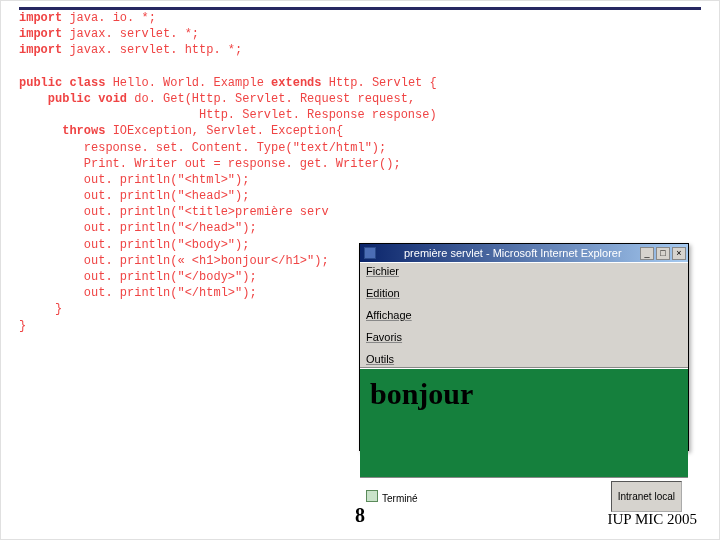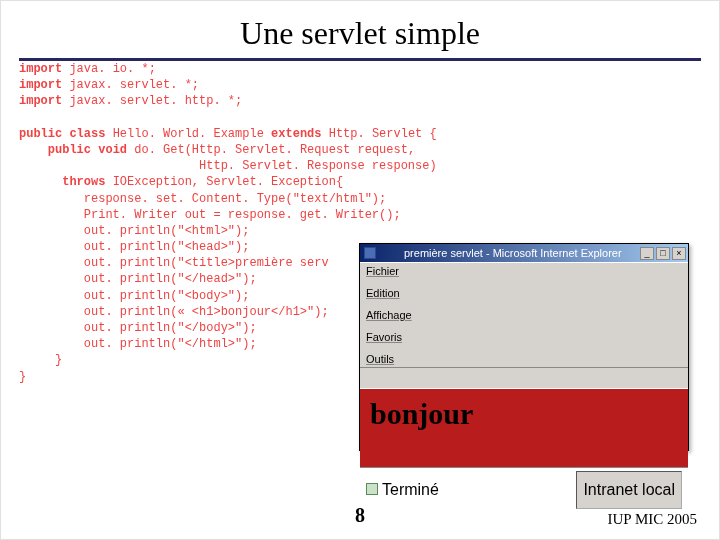--- a/index.html
+++ b/index.html
@@ -110,51 +110,47 @@
     flex:1; height:18px; background:#fff; border:1px inset #888;
     padding:1px 4px; color:#222; overflow:hidden; white-space:nowrap;
     font-size:10px;
   }
   .br-addr .go {
     width:42px;height:18px;border:1px outset #fff;background:#d6d3ce;
     font-size:10px;display:flex;align-items:center;justify-content:center;
     color:#000;
   }
   .br-body {
-    background:#b91c1c;
+    background:#15803d;
     border-top:1px solid #fff; border-bottom:1px solid #888;
-    height: 80px;
+    height: 110px;
     padding: 8px 10px;
     font-family: Georgia, "Times New Roman", serif;
-    margin-top: 20px;
   }
   .br-body h1 {
     margin:0; font-size:30px; font-weight:bold;
   }
   .br-status {
     display:flex; align-items:center; justify-content:space-between;
     padding:2px 6px;
-    font-size:16px;
+    font-size:10px;
     border-top:1px solid #fff;
   }
   .br-status .sicon {
     width:12px;height:12px;background:#c9e2c9;border:1px solid #5a8a5a;display:inline-block;margin-right:4px;
   }
   .br-status .zone {
     border:1px inset #aaa; padding:9px 6px; background:#d6d3ce;
   }
 </style>
 </head>
 <body>
 
 <div class="slide">
 
-  <div class="title-wrap">
-    <div class="title">Une servlet simple</div>
-  </div>
   <div class="title-underline"></div>
 
   <div class="code"><span class="kw">import</span><span> java. io. *;</span>
 <span class="kw">import</span><span> javax. servlet. *;</span>
 <span class="kw">import</span><span> javax. servlet. http. *;</span>
 
 <span class="kw">public</span> <span class="kw">class</span><span> Hello. World. Example </span><span class="kw">extends</span><span> Http. Servlet {</span>
     <span class="kw">public</span> <span class="kw">void</span><span> do. Get(Http. Servlet. Request request,</span>
 <span>                         Http. Servlet. Response response)</span>
       <span class="kw">throws</span><span> IOException, Servlet. Exception{</span>

